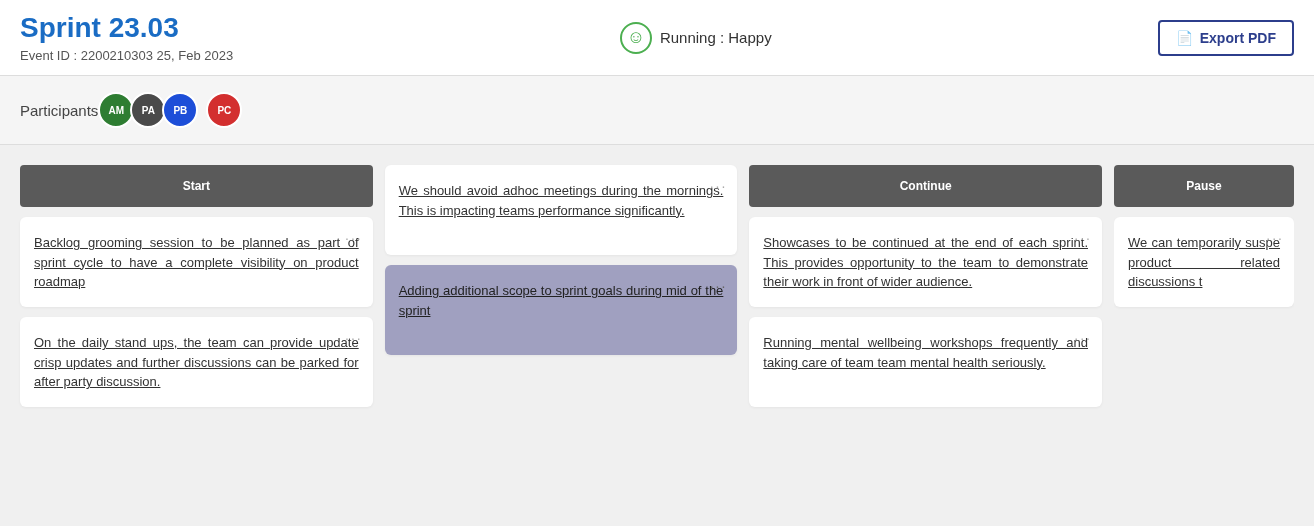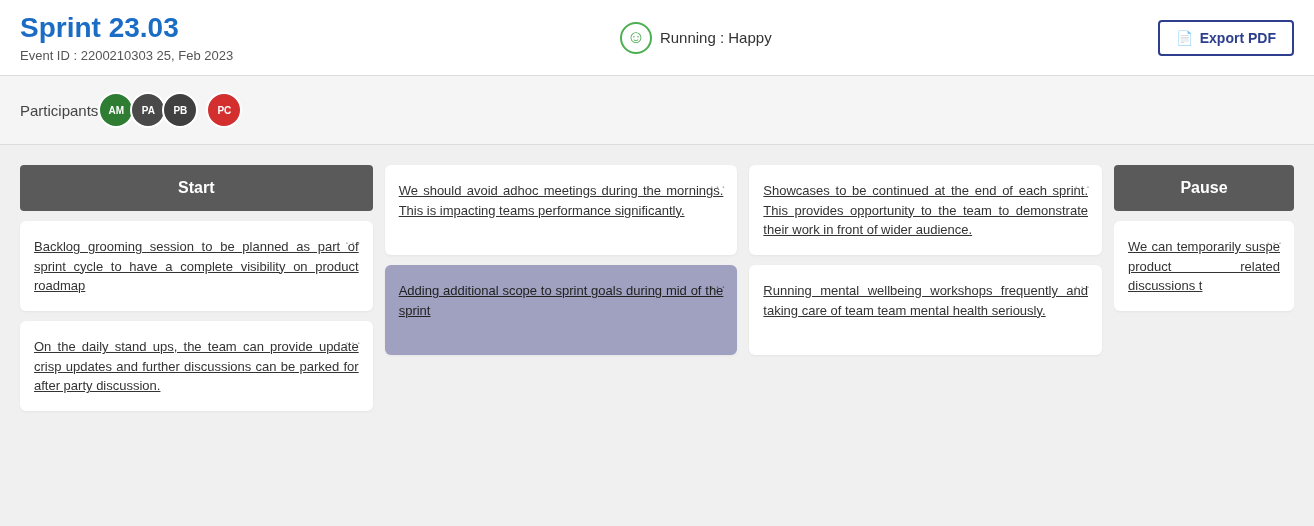--- a/index.html
+++ b/index.html
@@ -115,21 +115,21 @@
       min-width: 0;
       display: flex;
       flex-direction: column;
       gap: 10px;
     }
 
     .column-header {
       background: #5a5a5a;
       color: white;
       padding: 14px 20px;
-      font-size: 16px;
+      font-size: 12px;
       font-weight: bold;
       border-radius: 4px;
       text-align: center;
     }
 
     .card {
       background: white;
       border-radius: 6px;
       padding: 12px 14px;
       font-size: 13px;
@@ -186,21 +186,21 @@
     <span>📄</span>
     <span>Export PDF</span>
   </button>
 </div>
 
 <div class="participants-bar">
   <span class="participants-label">Participants</span>
   <div class="avatars" id="avatars-container">
       <div class="avatar" style="background: rgb(46, 125, 50);">AM</div>
       <div class="avatar" style="background: rgb(74, 74, 74);">PA</div>
-      <div class="avatar" style="background: #404040;">PB</div>
+      <div class="avatar" style="background: #1d4ed8;">PB</div>
       <div class="avatar" style="background: rgb(211, 47, 47); margin-left: 8px;">PC</div>
     </div>
 </div>
 
 <div class="main-content" id="columns-container">
     <div class="column">
       <div class="column-header">Start</div>
       <div class="card">
         <span class="card-dots">...</span>
         <div class="card-text">Backlog grooming session to be planned as part of sprint cycle to have a complete visibility on product roadmap</div>
@@ -214,20 +214,21 @@
       <div class="card">
         <span class="card-dots">...</span>
         <div class="card-text">We should avoid adhoc meetings during the mornings. This is impacting teams performance significantly.</div>
       </div>
       <div class="card selected">
         <span class="card-dots">...</span>
         <div class="card-text">Adding additional scope to sprint goals during mid of the sprint</div>
       </div>
     </div>
     <div class="column">
+      <div class="column-header">Continue</div>
       <div class="card">
         <span class="card-dots">...</span>
         <div class="card-text">Showcases to be continued at the end of each sprint. This provides opportunity to the team to demonstrate their work in front of wider audience.</div>
       </div>
       <div class="card">
         <span class="card-dots">...</span>
         <div class="card-text">Running mental wellbeing workshops frequently and taking care of team team mental health seriously.</div>
       </div>
     </div>
     <div class="column last-column">

